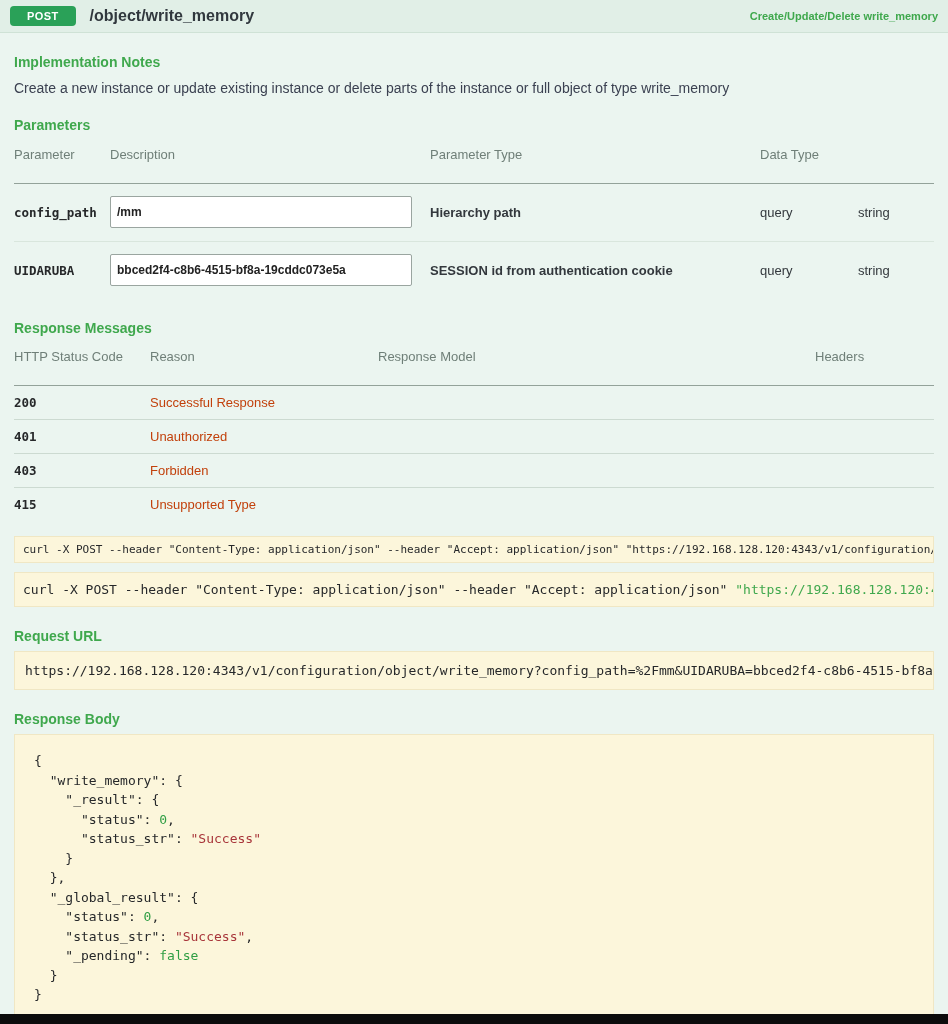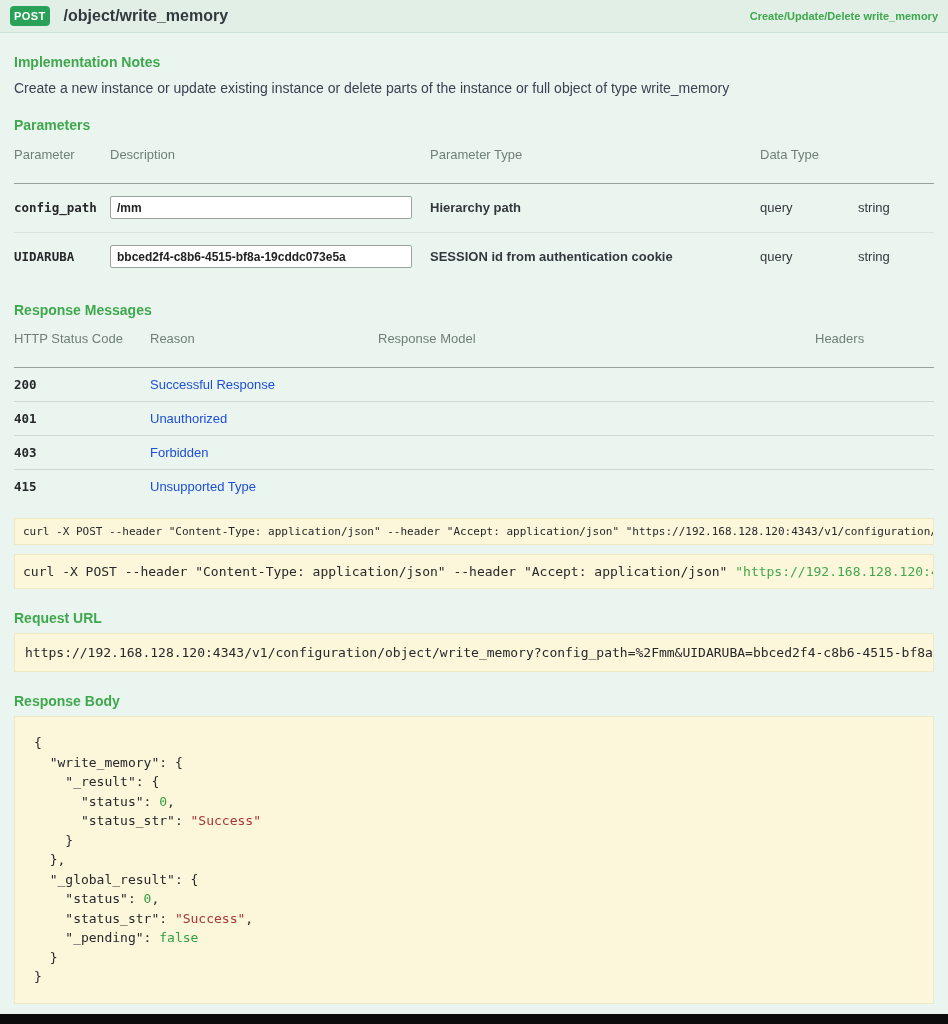--- a/index.html
+++ b/index.html
@@ -13,21 +13,21 @@
   }
   .op-header {
     display:flex; align-items:center;
     background:#e1efe7;
     border-bottom:1px solid #cfe2d6;
     height:33px; padding:0 10px;
   }
   .method-badge {
     background:#2aa158; color:#fff;
     font-size:11px; font-weight:bold;
-    padding:4px 4px; border-radius:4px;
+    padding:4px 17px; border-radius:4px;
     letter-spacing:.4px;
   }
   .op-path {
     margin-left:14px;
     font-size:16px; font-weight:700; color:#31383e;
   }
   .op-summary {
     margin-left:auto;
     color:#3fa84d; font-size:11px; font-weight:600;
   }
@@ -54,42 +54,42 @@
     padding:12px 0 13px 0;
     border-bottom:1px solid #d9e6dd;
     align-items:center;
   }
   .params .grid-row:last-child { border-bottom:none; }
   .pname {
     font-family:"DejaVu Sans Mono", monospace;
     font-weight:700; font-size:12.5px; color:#26282a;
   }
   .pvalue input {
-    width:302px; height:23px;
+    width:302px; height:32px;
     border:1px solid #9aa5a0; background:#fff;
     font-family:"Liberation Sans", sans-serif;
     font-size:12px; font-weight:700; color:#222;
     padding:2px 6px; border-radius:2px;
   }
   .pdesc { font-size:13px; font-weight:700; color:#33383d; }
   .ptype, .dtype { font-size:13px; color:#33383d; }
 
   
   .resp .grid-head, .resp .grid-row {
     grid-template-columns:136px 228px 437px 1fr;
   }
   .resp .grid-row {
     padding:9px 0; border-bottom:1px solid #ccdad1; align-items:center;
   }
   .resp .grid-row:last-child { border-bottom:none; }
   .rcode {
     font-family:"DejaVu Sans Mono", monospace;
     font-size:12.5px; font-weight:600; color:#26282a;
   }
-  .rreason { font-size:13px; color:#1d4ed8; }
+  .rreason { font-size:13px; color:#c2410c; }
 
   .actions { margin-top:4px; display:flex; align-items:center; gap:14px; }
   .try-btn {
     background:#fff; border:1px solid #a9bfd4; border-radius:9px;
     font-family:"Liberation Sans", sans-serif;
     font-size:12.5px; color:#2d3236; padding:3px 11px; cursor:pointer;
   }
   .hide-link {
     color:#3fa84d; font-size:13px; text-decoration:underline; cursor:pointer;
   }

